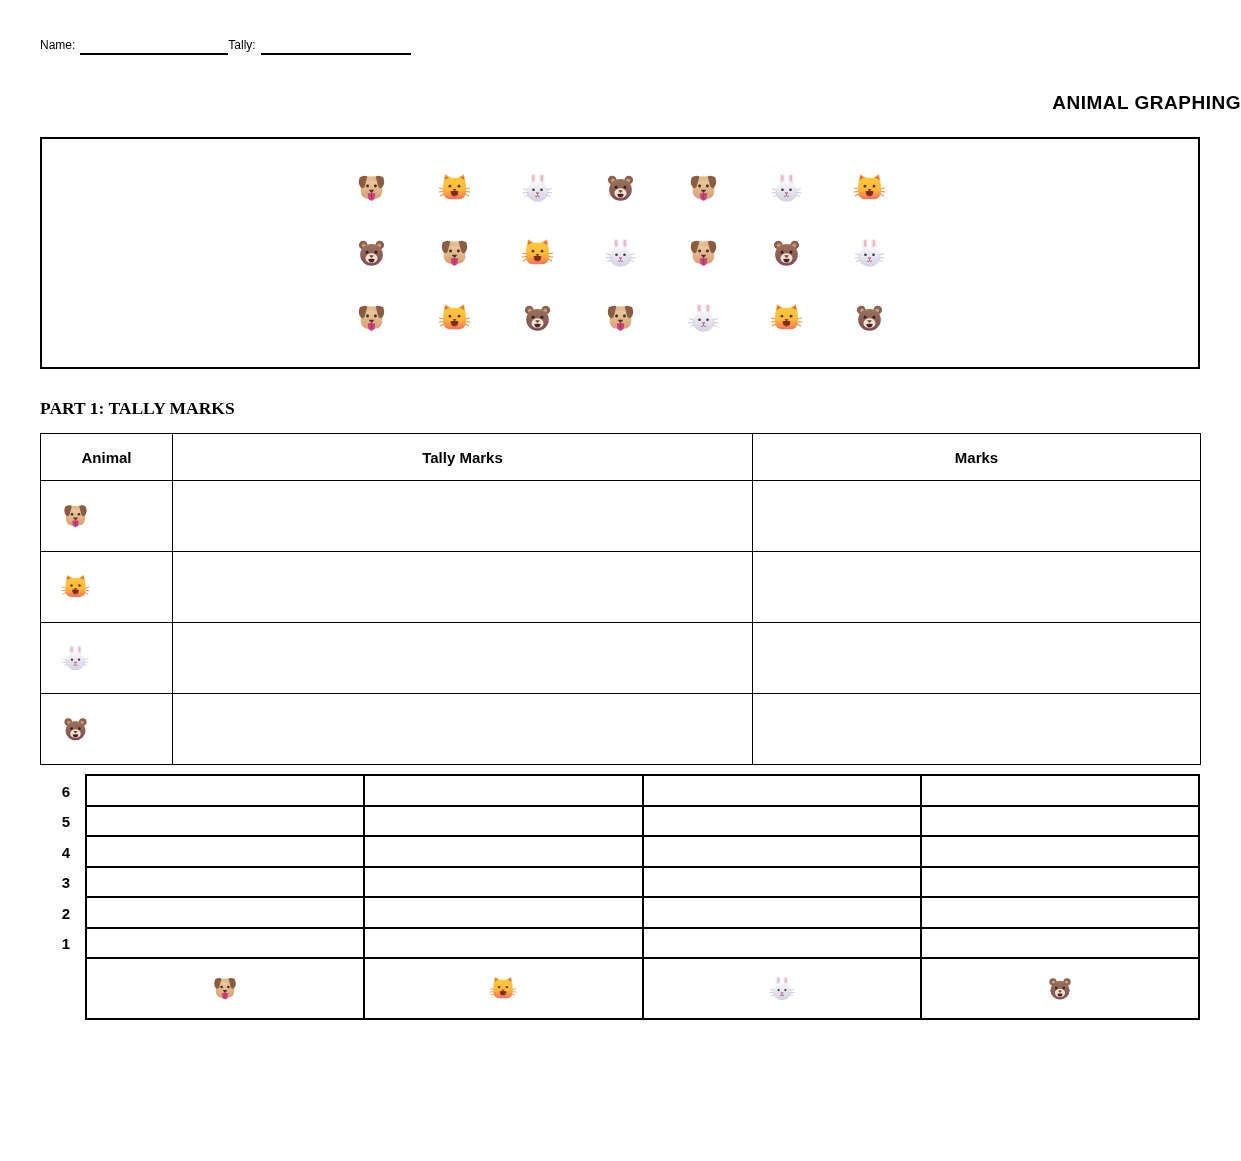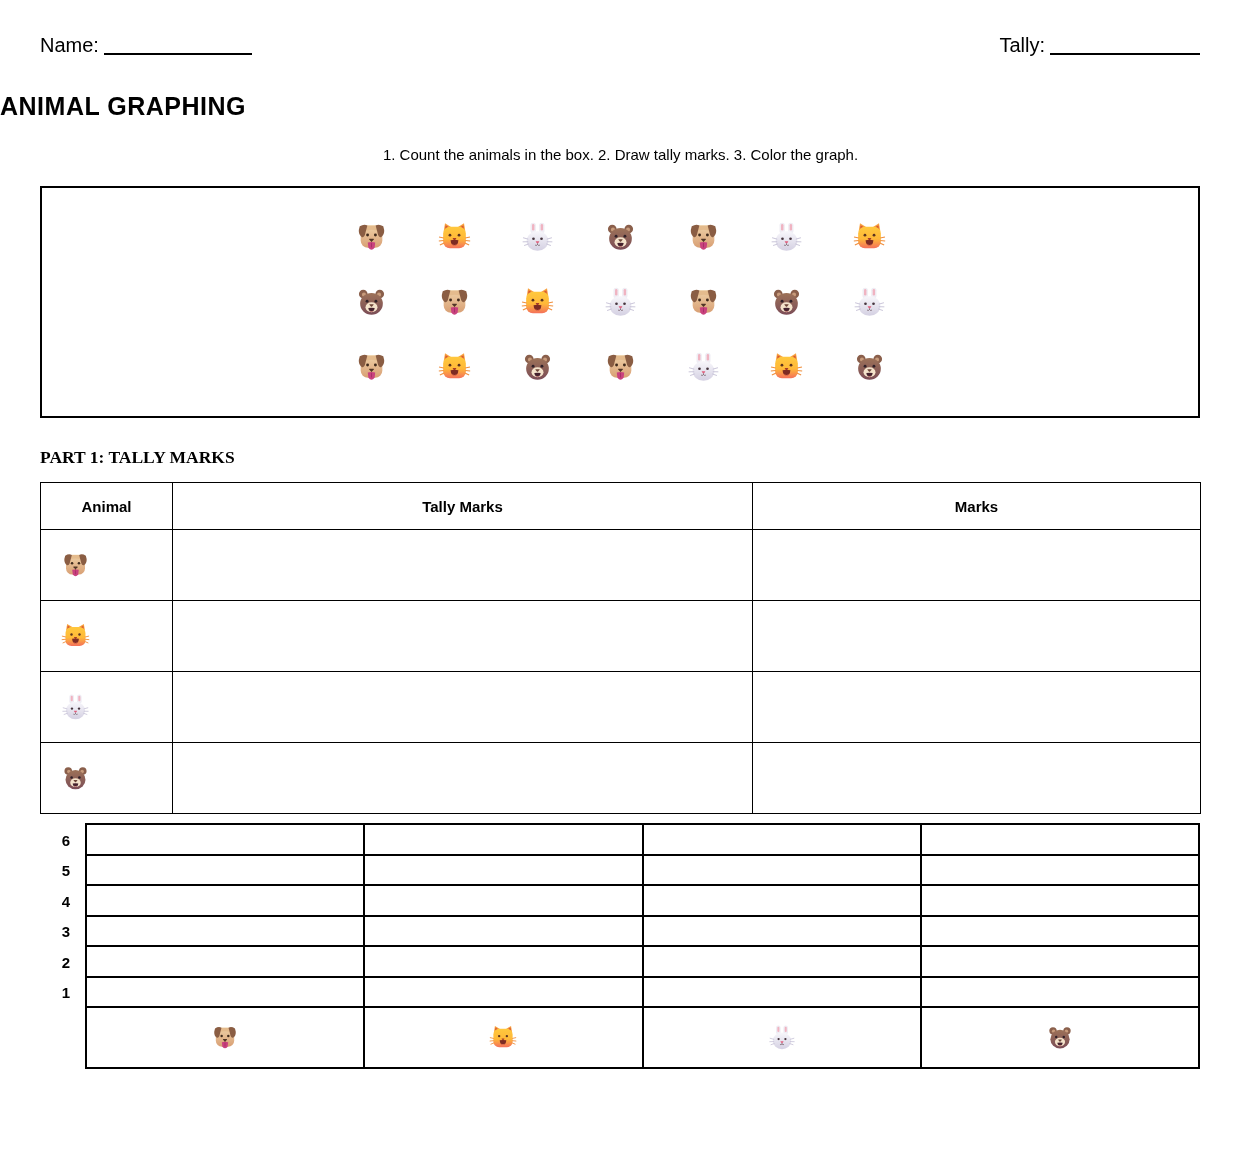--- a/index.html
+++ b/index.html
@@ -6,36 +6,36 @@
   html, body { margin: 0; padding: 0; background: #fff; }
   body {
     width: 1241px; height: 1161px;
     font-family: "Liberation Sans", sans-serif;
     color: #000;
   }
   .page { position: relative; width: 1241px; height: 1161px; overflow: hidden; }
 
   
   .header-row {
-    display: flex; justify-content: space-between;
+    display: flex; 
     padding: 36px 41px 0 40px;
-    font-size: 20px; line-height: 19px;
+    font-size: 12px; line-height: 19px;
   }
   .fill-field { display: inline-flex; align-items: flex-end; }
   .fill-line {
     display: inline-block; height: 16px; margin-left: 5px;
     border-bottom: 2px solid #000;
   }
   .name-line { width: 148px; }
   .date-line { width: 150px; }
 
   
   .page-title {
-    margin-top: 37px; text-align: left;
-    font-size: 25px; font-weight: bold; letter-spacing: 0.5px;
+    margin-top: 37px; text-align: right;
+    font-size: 19px; font-weight: bold; letter-spacing: 0.5px;
   }
   .instructions { margin-top: 25px; text-align: center; font-size: 15px; }
 
   
   .animals-box {
     margin: 23px 41px 0 40px; height: 232px;
     border: 2px solid #000;
     display: flex; align-items: center; justify-content: center;
   }
   .animals-grid {
@@ -169,21 +169,20 @@
       <span>Name:</span>
       <span class="fill-line name-line"></span>
     </div>
     <div class="fill-field">
       <span>Tally:</span>
       <span class="fill-line date-line"></span>
     </div>
   </div>
 
   <div class="page-title">ANIMAL GRAPHING</div>
-  <div class="instructions">1. Count the animals in the box. 2. Draw tally marks. 3. Color the graph.</div>
 
   <div class="animals-box">
     <div class="animals-grid">
         <div class="abox-cell">
           <svg width="33" height="33" viewBox="0 0 32 32">
             <use href="#sym-dog"></use>
           </svg>
         </div>
         <div class="abox-cell">
           <svg width="33" height="33" viewBox="0 0 32 32">

